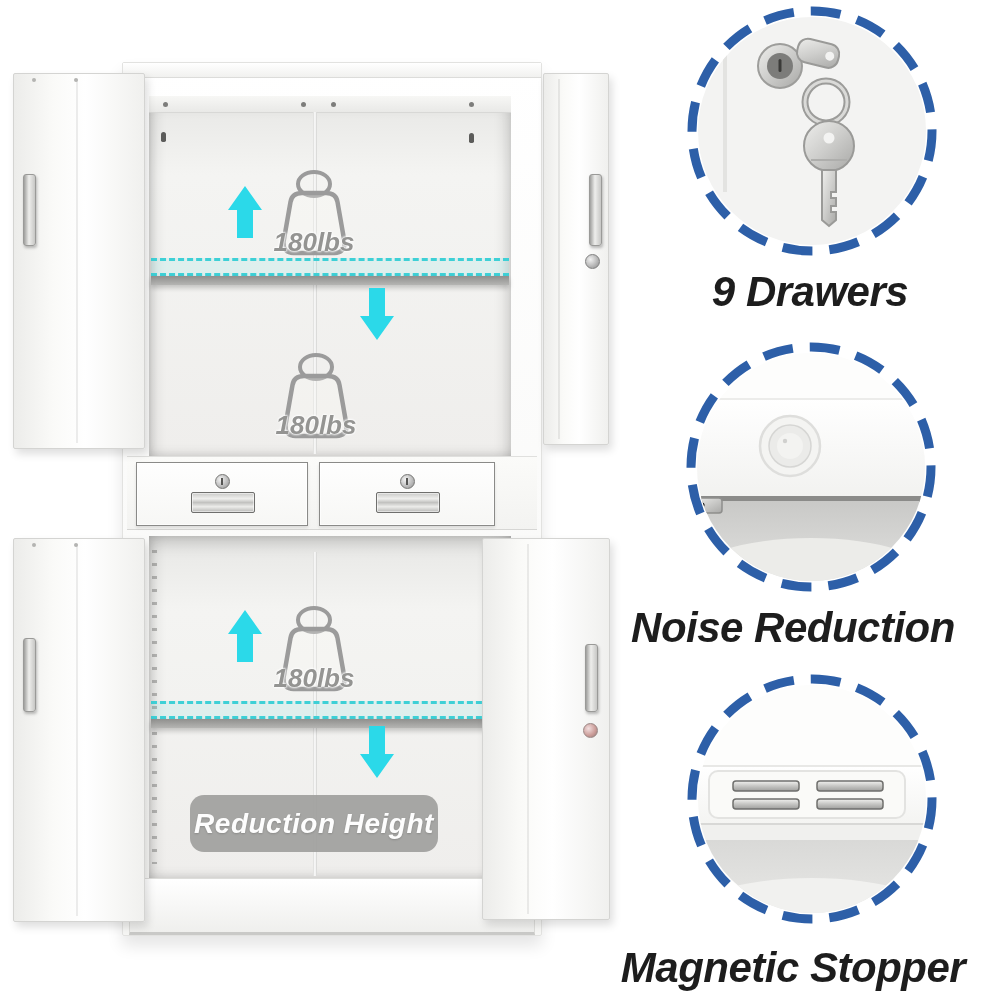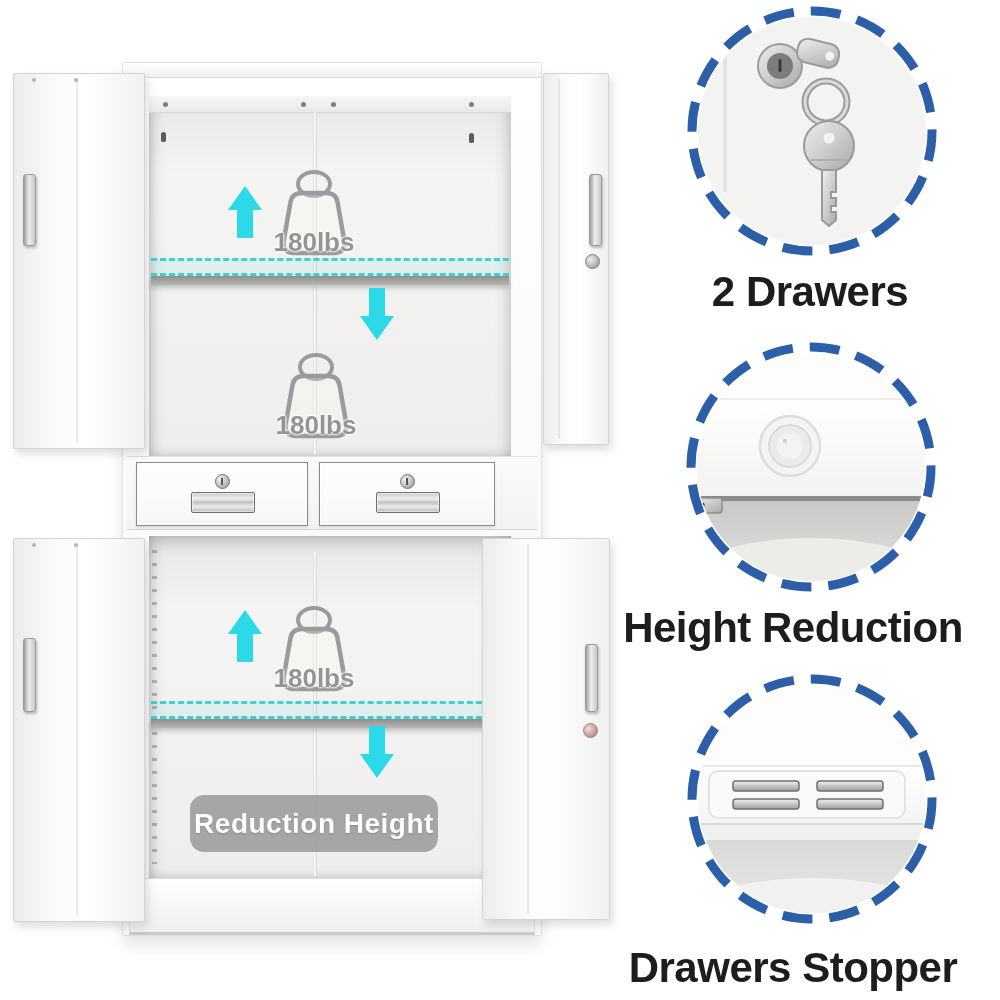--- a/index.html
+++ b/index.html
@@ -6,21 +6,21 @@
     --accent-cyan:#2bd9e9;
     --shelf-dash-cyan:#3ed0d6;
     --outline-gray:#9b9b9b;
     --banner-bg:#a0a09e;
     --banner-text:#ffffff;
     --callout-dash-blue:#2d5fa8;
     --label-text:#1d1d1d;
   }
   html,body{margin:0;padding:0;background:#ffffff;}
   #scene{position:relative;width:1000px;height:1000px;background:#ffffff;overflow:hidden;
-         font-family:"Liberation Sans",sans-serif;}
+         font-family:"Liberation Sans",sans-serif;font-style:italic;}
   .abs{position:absolute;}
 
   
   #cab-body{left:122px;top:62px;width:418px;height:872px;
     background:linear-gradient(180deg,#ffffff,#f6f6f4);
     border:1px solid #e2e2e0;border-radius:2px;
     box-shadow:0 10px 16px rgba(0,0,0,.10);}
   .lid{left:0;top:0;right:0;height:14px;background:linear-gradient(#ffffff,#f1f1ef);
     border-bottom:1px solid #dcdcda;}
   .interior{left:26px;width:362px;
@@ -240,21 +240,21 @@
       </g>
       <circle cx="143" cy="100" r="21" fill="none" stroke="#9c9c9a" stroke-width="7"></circle>
       <circle cx="143" cy="100" r="21" fill="none" stroke="#dadad8" stroke-width="3"></circle>
       <circle cx="146" cy="144" r="25" fill="url(#silver1)" stroke="#9a9a98" stroke-width="2"></circle>
       <circle cx="146" cy="136" r="5.5" fill="#f3f3f2"></circle>
       <line x1="128" y1="158" x2="164" y2="158" stroke="#aeaeac" stroke-width="2"></line>
       <path d="M139 168 h14 v22 h-5 v6 h5 v8 h-5 v6 h5 v8 l-7 6 -7 -6 Z" fill="url(#silver1)" stroke="#9a9a98" stroke-width="2"></path>
     </g>
     <circle cx="129" cy="129" r="120" fill="none" stroke="var(--callout-dash-blue,#2d5fa8)" stroke-width="9" stroke-dasharray="30 17"></circle>
   </svg>
-  <div id="label-drawers" class="callout-label">2 Drawers</div>
+  <div id="label-drawers" class="callout-label">9 Drawers</div>
 
   <svg class="abs" style="left:682px;top:338px" width="258" height="258" viewBox="0 0 258 258">
     <defs>
       <linearGradient id="panel2" x1="0" y1="0" x2="0" y2="1">
         <stop offset="0" stop-color="#ffffff"></stop>
           <stop offset="1" stop-color="#f2f2f0"></stop>
       </linearGradient>
       <linearGradient id="lower2" x1="0" y1="0" x2="0" y2="1">
         <stop offset="0" stop-color="#c9c9c7"></stop>
           <stop offset="1" stop-color="#e6e6e4"></stop>
@@ -276,21 +276,21 @@
       <circle cx="108" cy="108" r="13" fill="#f3f3f1"></circle>
       <circle cx="103" cy="103" r="2.2" fill="#d0d0ce"></circle>
       <rect x="0" y="158" width="258" height="6" fill="#8b8b89"></rect>
       <rect x="0" y="163" width="258" height="95" fill="url(#lower2)"></rect>
       <ellipse cx="129" cy="242" rx="125" ry="42" fill="#ecece9"></ellipse>
       <rect x="12" y="160" width="28" height="15" rx="3" fill="url(#silver2)" stroke="#8e8e8c" stroke-width="1.5"></rect>
       <circle cx="20" cy="167" r="2.5" fill="#77777"></circle>
     </g>
     <circle cx="129" cy="129" r="120" fill="none" stroke="var(--callout-dash-blue,#2d5fa8)" stroke-width="9" stroke-dasharray="30 17"></circle>
   </svg>
-  <div id="label-noise" class="callout-label">Height Reduction</div>
+  <div id="label-noise" class="callout-label">Noise Reduction</div>
 
   <svg class="abs" style="left:683px;top:670px" width="258" height="258" viewBox="0 0 258 258">
     <defs>
       <linearGradient id="panel3" x1="0" y1="0" x2="0" y2="1">
         <stop offset="0" stop-color="#ffffff"></stop>
           <stop offset="1" stop-color="#f4f4f2"></stop>
       </linearGradient>
       <linearGradient id="lower3" x1="0" y1="0" x2="0" y2="1">
         <stop offset="0" stop-color="#d9d9d7"></stop>
           <stop offset="1" stop-color="#ebebe9"></stop>
@@ -313,15 +313,15 @@
       <rect x="134" y="111" width="66" height="10" rx="3" fill="url(#silver3)" stroke="#6f6f6d" stroke-width="1.5"></rect>
       <rect x="50" y="129" width="66" height="10" rx="3" fill="url(#silver3)" stroke="#6f6f6d" stroke-width="1.5"></rect>
       <rect x="134" y="129" width="66" height="10" rx="3" fill="url(#silver3)" stroke="#6f6f6d" stroke-width="1.5"></rect>
       <rect x="0" y="154" width="258" height="16" fill="#f0f0ee"></rect>
       <line x1="0" y1="154" x2="258" y2="154" stroke="#d8d8d6" stroke-width="2"></line>
       <rect x="0" y="170" width="258" height="88" fill="url(#lower3)"></rect>
       <ellipse cx="129" cy="250" rx="130" ry="42" fill="#f1f1ef"></ellipse>
     </g>
     <circle cx="129" cy="129" r="120" fill="none" stroke="var(--callout-dash-blue,#2d5fa8)" stroke-width="9" stroke-dasharray="30 17"></circle>
   </svg>
-  <div id="label-magnet" class="callout-label">Drawers Stopper</div>
+  <div id="label-magnet" class="callout-label">Magnetic Stopper</div>
 
 </div>
 
 </body></html>

